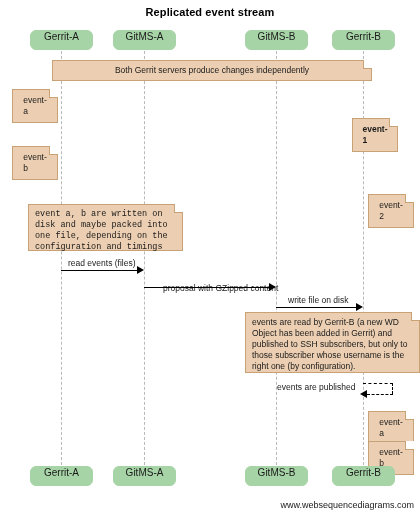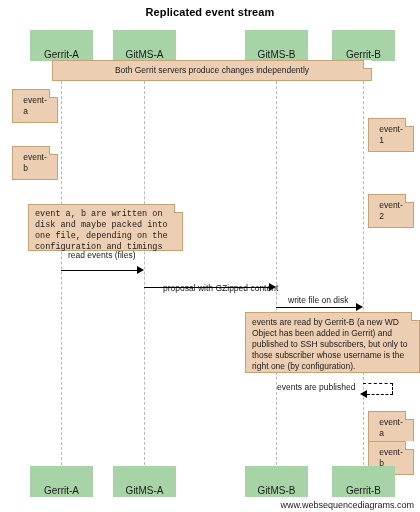--- a/index.html
+++ b/index.html
@@ -32,26 +32,26 @@
   }
   
   .lifeline {
     position: absolute;
     width: 0;
     border-left: 1px dashed #b9b9b9;
   }
   
   .participant {
     position: absolute;
-    height: 31px;
+    height: 20px;
     background: #a7d4a7;
     border: 1px solid #a7d4a7;
-    border-radius: 0;
+    border-radius: 6px;
     display: flex;
-    align-items: flex-end;
+    align-items: flex-start;
     justify-content: center;
     font-size: 10px;
     color: #1a1a1a;
     box-sizing: border-box;
   }
   
   .note {
     position: absolute;
     background: #eccfb2;
     border: 1px solid #c8a274;
@@ -155,41 +155,41 @@
   <div class="note banner" style="left:52px; top:60px; width:320px; height:21px;">
     <span>Both Gerrit servers produce changes independently</span>
     <span class="fold"></span>
   </div>
 
   <div class="note small" style="left:12px; top:89px; width:46px; height:23px;">
     <span>event-a</span>
     <span class="fold"></span>
   </div>
 
-  <div class="note small" style="left:368px; top:118px; width:46px; height:23px;">
+  <div class="note small" style="left:352px; top:118px; width:46px; height:23px;font-weight:bold;">
     <span>event-1</span>
     <span class="fold"></span>
   </div>
 
   <div class="note small" style="left:12px; top:146px; width:46px; height:23px;">
     <span>event-b</span>
     <span class="fold"></span>
   </div>
 
   <div class="note small" style="left:368px; top:170px; width:46px; height:33px;margin-top:24px;">
     <span>event-2</span>
     <span class="fold"></span>
   </div>
 
   <div class="note" style="left:28px; top:204px; width:155px; height:47px;font-family:Liberation Mono, monospace;">
     <span>event a, b are written on disk and maybe packed into one file, depending on the configuration and timings</span>
     <span class="fold"></span>
   </div>
 
-  <div class="msg-label" style="left:68px; top:250px;">read events (files)</div>
+  <div class="msg-label" style="left:68px; top:258px;">read events (files)</div>
   <div class="msg-line" style="left:61px; top:270px; width:76px;"></div>
   <div class="arrowhead right" style="left:137px; top:266px;"></div>
 
   <div class="msg-label" style="left:151px; top:283px;padding-left:12px;">proposal with GZipped content</div>
   <div class="msg-line" style="left:144px; top:287px; width:125px;"></div>
   <div class="arrowhead right" style="left:269px; top:283px;"></div>
 
   <div class="msg-label" style="left:288px; top:295px;">write file on disk</div>
   <div class="msg-line" style="left:276px; top:307px; width:80px;"></div>
   <div class="arrowhead right" style="left:356px; top:303px;"></div>

